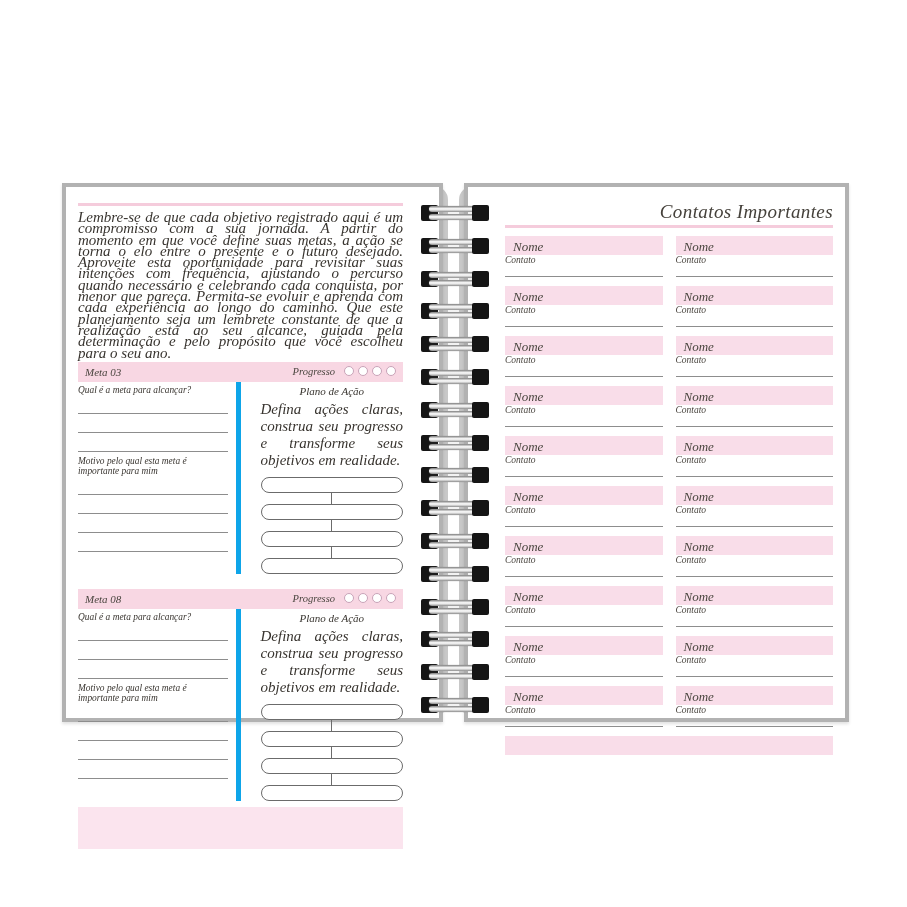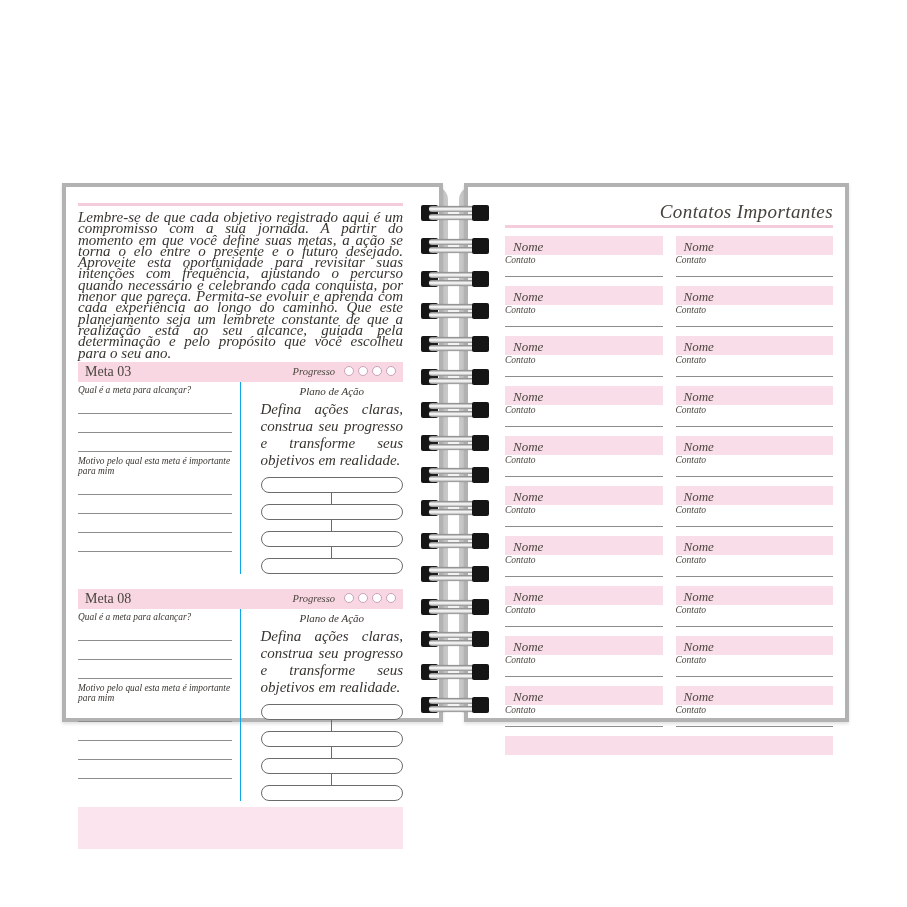--- a/index.html
+++ b/index.html
@@ -25,27 +25,27 @@
   .title-rule{height:3px;background:var(--rule-pink,#f5ccdc);margin-top:2px;}
 
   .intro{font-style:italic;font-size:15px;line-height:11.3px;color:#38342f;
          text-align:justify;margin:6px 0 0 0;}
 
   
   .meta{margin-top:15px;}
   .meta:first-child{margin-top:3px;}
   .meta-header{height:20px;background:var(--band-pink,#f8d7e3);display:flex;
                justify-content:space-between;align-items:center;padding:0 7px;}
-  .meta-label{font-size:14px;color:#4a453f;}
+  .meta-label{font-style:italic;font-size:11px;color:#4a453f;}
   .progress{display:flex;}
   .progress-label{font-style:italic;font-size:10.5px;color:#4a453f;margin-right:5px;}
   .p-dot{width:10px;height:10px;border-radius:50%;border:1px solid #c9a3b8;
          background:#fff;display:inline-block;margin-left:4px;box-sizing:border-box;}
   .meta-body{display:flex;}
-  .meta-left{width:50%;border-right:1px solid #0ea5e9;padding:3px 8px 4px 0;box-sizing:border-box;}
+  .meta-left{width:50%;border-right:5px solid #0ea5e9;padding:3px 8px 4px 0;box-sizing:border-box;}
   .q{font-style:italic;font-size:9.4px;color:#38342f;}
   .q2{margin-top:4px;}
   .wline{height:18px;border-bottom:1px solid var(--line-gray,#8d8d8d);}
   .meta-right{flex:1;padding:3px 0 0 20px;}
   .ap-title{text-align:center;font-style:italic;font-size:11px;color:#38342f;}
   .ap-caption{font-style:italic;font-size:15px;line-height:17px;color:#38342f;
               text-align:justify;margin:4px 0 0 0;}
   .pills{margin-top:8px;}
   .pill{height:16px;border:1px solid #6b6b6b;border-radius:9px;background:#fff;box-sizing:border-box;}
   .conn{width:1px;height:11px;background:#6b6b6b;margin:0 auto;}

